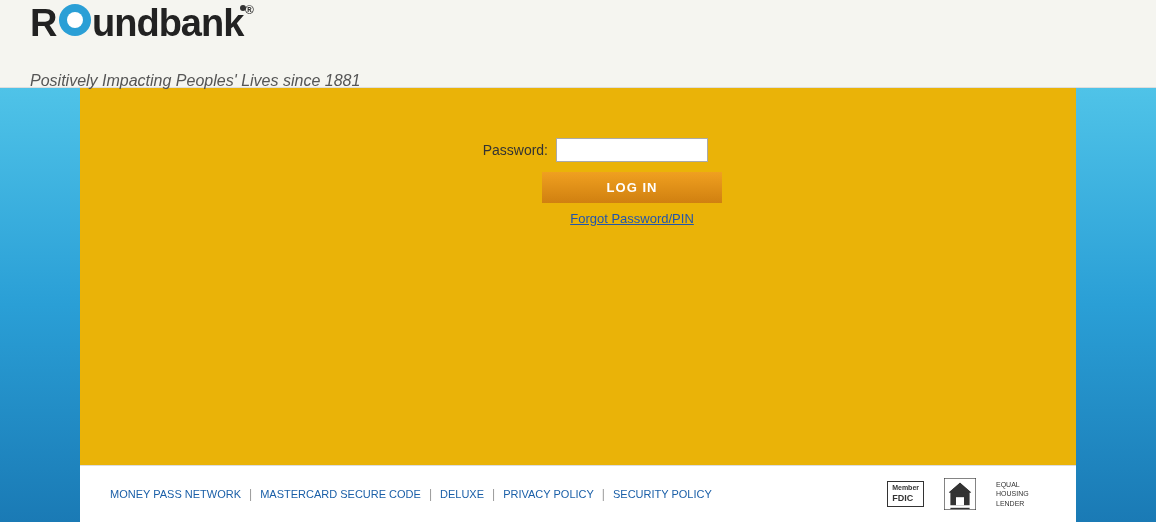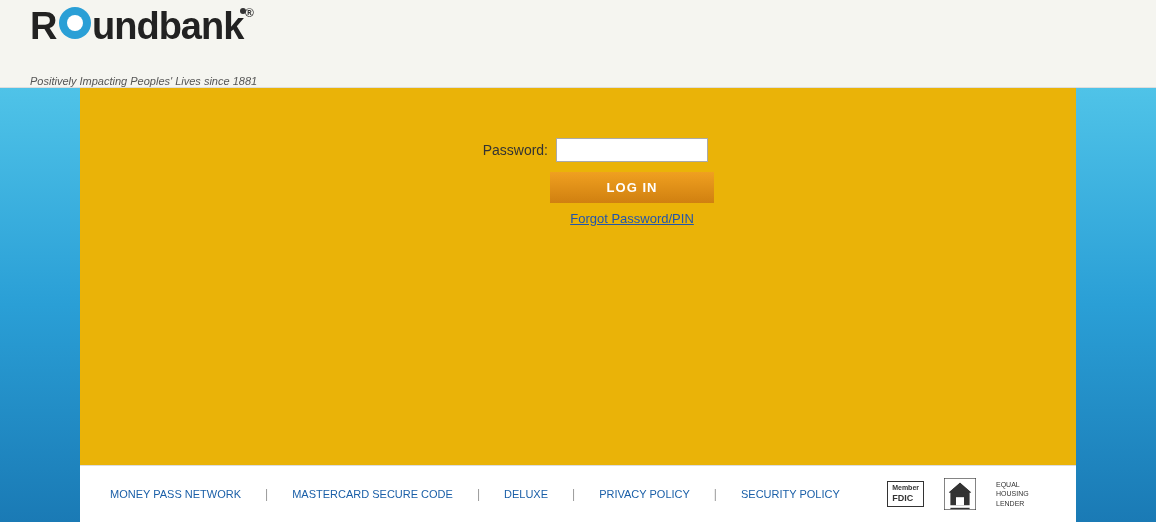--- a/index.html
+++ b/index.html
@@ -19,21 +19,21 @@
       display: flex;
       flex-direction: column;
     }
     .logo-text {
       font-size: 36px;
       font-weight: bold;
       color: #333;
       letter-spacing: -1px;
     }
     .logo-tagline {
-      font-size: 11px;
+      font-size: 16px;
       color: #555;
       font-style: italic;
       margin-top: 20px;
     }
 
     
     .main-layout {
       display: flex;
       height: 434px;
     }
@@ -78,21 +78,21 @@
       height: 24px;
       border: 1px solid #aaa;
       padding: 2px 4px;
       font-size: 13px;
     }
     .login-btn {
       background: linear-gradient(to bottom, #f0a020, #d08010);
       color: white;
       border: none;
       padding: 8px 12px;
-      width: 164px;
+      width: 180px;
       font-size: 13px;
       font-weight: bold;
       cursor: pointer;
       letter-spacing: 1px;
       margin-left: 108px;
       margin-bottom: 8px;
     }
     .forgot-link {
       color: #2255aa;
       font-size: 13px;
@@ -135,21 +135,21 @@
       border-top: 1px solid #ddd;
       padding: 12px 30px;
       display: flex;
       align-items: center;
       justify-content: space-between;
       font-size: 12px;
     }
     .footer-links {
       display: flex;
       align-items: center;
-      gap: 16px;
+      gap: 0;
     }
     .footer-link {
       color: #1a5fa8;
       text-decoration: none;
       font-size: 11px;
       text-transform: uppercase;
       cursor: pointer;
     }
     .footer-sep {
       color: #999;

